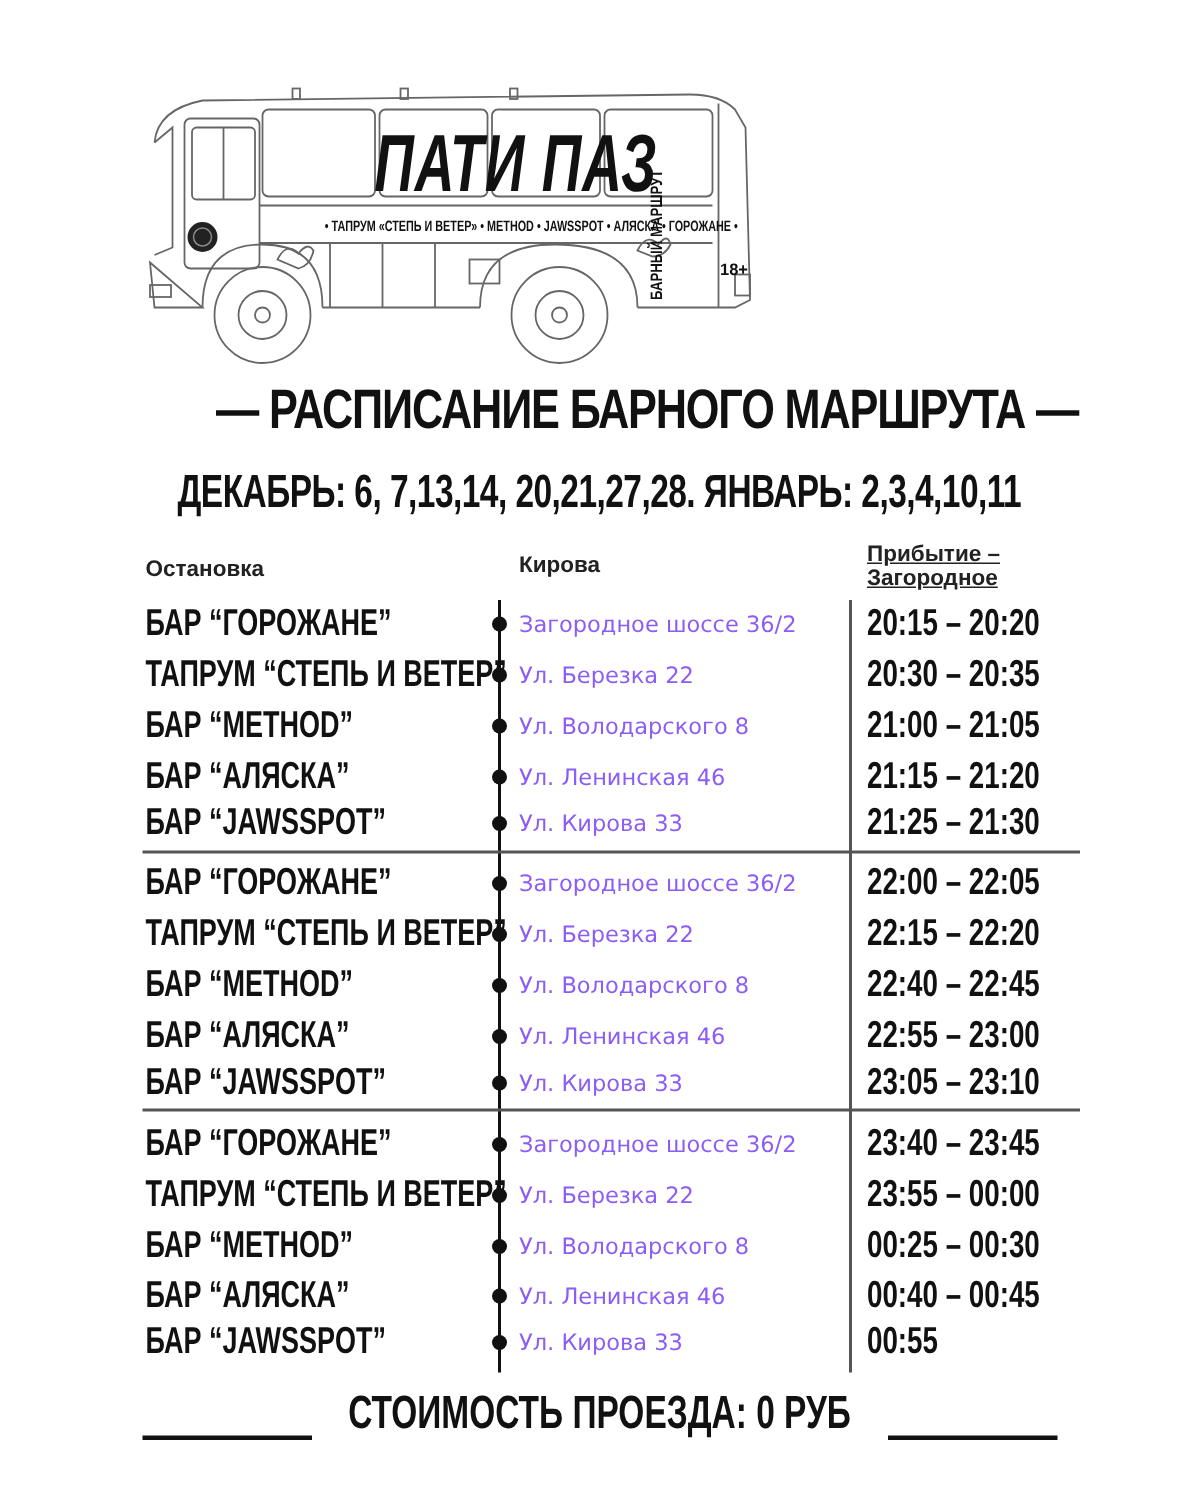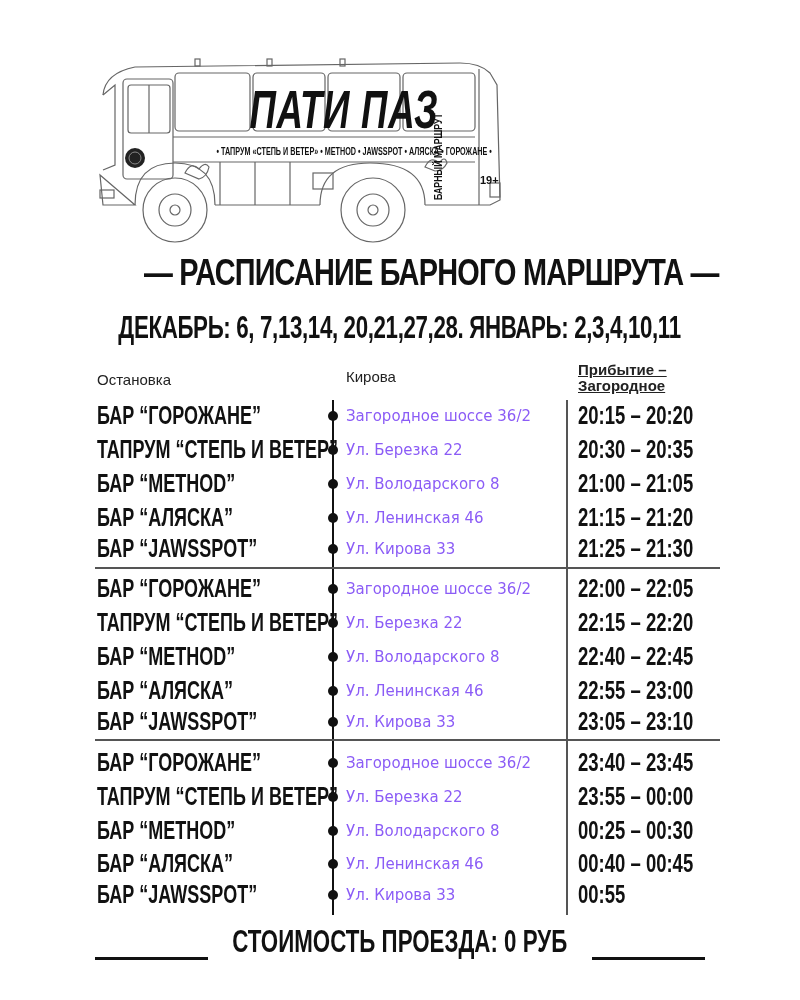--- a/index.html
+++ b/index.html
@@ -2,21 +2,21 @@
 <html><head>
 <meta charset="utf-8">
 <style>
   html, body { margin:0; padding:0; background:#ffffff; }
   body { width:800px; height:1000px; position:relative; overflow:hidden; font-family:"Liberation Sans", sans-serif; color:#111; }
   #bus { position:absolute; left:95px; top:55px; width:420px; height:190px; }
   .title { position:absolute; left:0; width:800px; top:252px; text-align:right; }
   .title span { font-family:"Liberation Sans", sans-serif; font-weight:bold; font-size:37px; letter-spacing:-1px; display:inline-block; transform:scaleX(0.78); transform-origin:center; white-space:nowrap; }
   .dates { position:absolute; left:0; width:800px; top:310px; text-align:center; }
   .dates span { font-family:"Liberation Sans", sans-serif; font-weight:bold; font-size:31px; display:inline-block; transform:scaleX(0.72); transform-origin:center; white-space:nowrap; letter-spacing:-0.5px; }
-  .hdr { position:absolute; font-family:"Liberation Sans", sans-serif; font-weight:normal; font-size:15px; color:#222; }
+  .hdr { position:absolute; font-family:"Liberation Sans", sans-serif; font-weight:bold; font-size:15px; color:#222; }
   .hdr.time { line-height:16px;text-decoration:underline; }
   .rows { position:absolute; left:0; top:0; }
   .row { position:absolute; left:0; width:800px; height:34px; }
   .stop { position:absolute; left:97px; top:0; font-family:"Liberation Sans", sans-serif; font-weight:bold; font-size:25px; transform:scaleX(0.72); transform-origin:left center; white-space:nowrap; line-height:34px; }
   .addr { position:absolute; left:346px; top:0; font-family:"DejaVu Sans", sans-serif; font-size:15px; color:#8b5cf6; line-height:36px; white-space:nowrap; }
   .dot { position:absolute; left:328px; top:13px; width:10px; height:10px; border-radius:50%; background:#111; }
   .time { position:absolute; left:578px; top:0; font-family:"Liberation Sans", sans-serif; font-weight:bold; font-size:25px; transform:scaleX(0.74); transform-origin:left center; white-space:nowrap; line-height:34px; }
   .vline { position:absolute; left:332px; width:2px; background:#111; }
   .divline { position:absolute; left:566px; width:2px; background:#555; }
   .hsep { position:absolute; left:95px; width:625px; height:2px; background:#555; }
@@ -81,21 +81,21 @@
 <div style="position:absolute;left:205px;top:78px;width:240px;text-align:left;">
   <span style="font-family:'Liberation Sans',sans-serif;font-weight:bold;font-style:italic;font-size:54px;display:inline-block;transform:scaleX(0.68);letter-spacing:1px;white-space:nowrap;">ПАТИ ПАЗ</span>
 </div>
 <div style="position:absolute;left:163px;top:141px;width:320px;text-align:center;">
   <span style="font-family:'Liberation Sans',sans-serif;font-weight:bold;font-size:10px;display:inline-block;transform:scaleX(0.72);white-space:nowrap;">• ТАПРУМ «СТЕПЬ И ВЕТЕР» • METHOD • JAWSSPOT • АЛЯСКА • ГОРОЖАНЕ •</span>
 </div>
 <div style="position:absolute;left:432px;top:110px;width:110px;height:14px;transform:rotate(-90deg);transform-origin:left top;">
   <span style="font-family:'Liberation Sans',sans-serif;font-weight:bold;font-size:11px;display:inline-block;position:absolute;left:-90px;top:0;transform:scaleX(0.8);transform-origin:left;white-space:nowrap;">БАРНЫЙ МАРШРУТ</span>
 </div>
 <div style="position:absolute;left:480px;top:170px;">
-  <span style="font-family:'Liberation Sans',sans-serif;font-weight:bold;font-size:11px;">19+</span>
+  <span style="font-family:'Liberation Sans',sans-serif;font-weight:bold;font-size:11px;">18+</span>
 </div>
 
 <div class="title"><span>— РАСПИСАНИЕ БАРНОГО МАРШРУТА —</span></div>
 <div class="dates"><span>ДЕКАБРЬ: 6, 7,13,14, 20,21,27,28. ЯНВАРЬ: 2,3,4,10,11</span></div>
 
 <div class="hdr" style="left:97px;top:371px;">Остановка</div>
 <div class="hdr" style="left:346px;top:368px;">Кирова</div>
 <div class="hdr time" style="left:578px;top:362px;position:absolute;transform:none;font-size:15px;">
   <div>Прибытие –</div>
   <div>Загородное</div>

